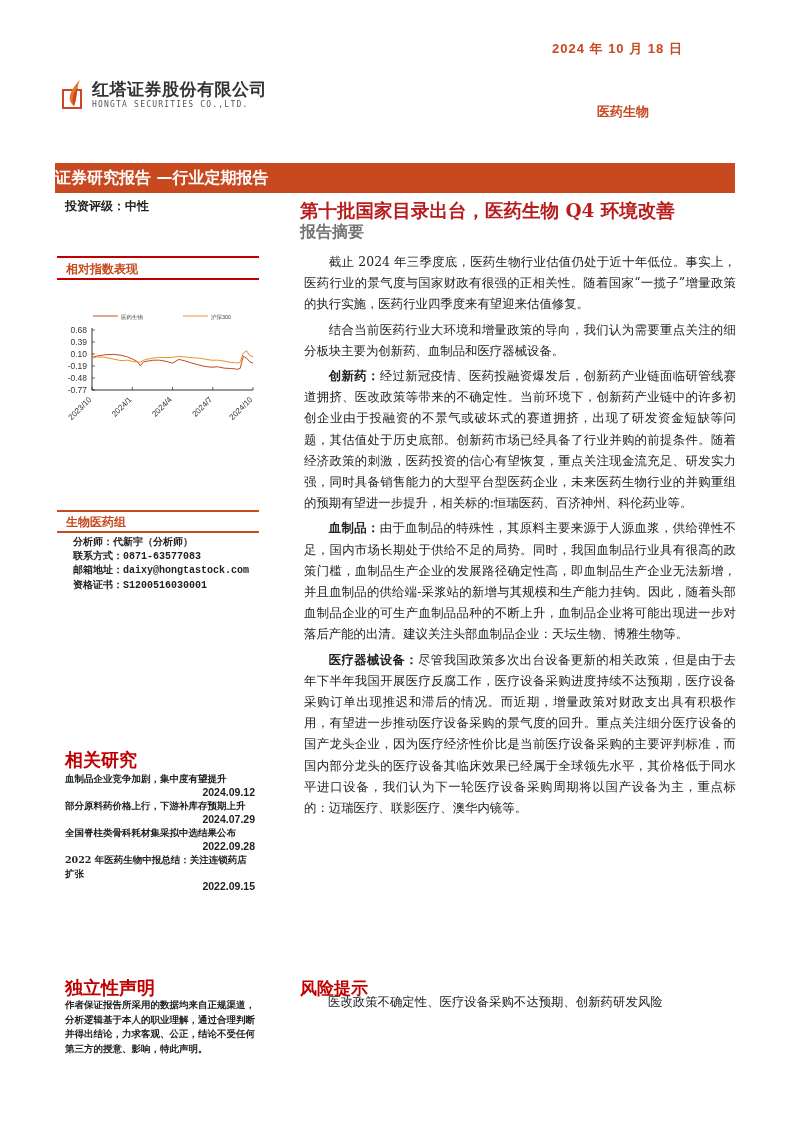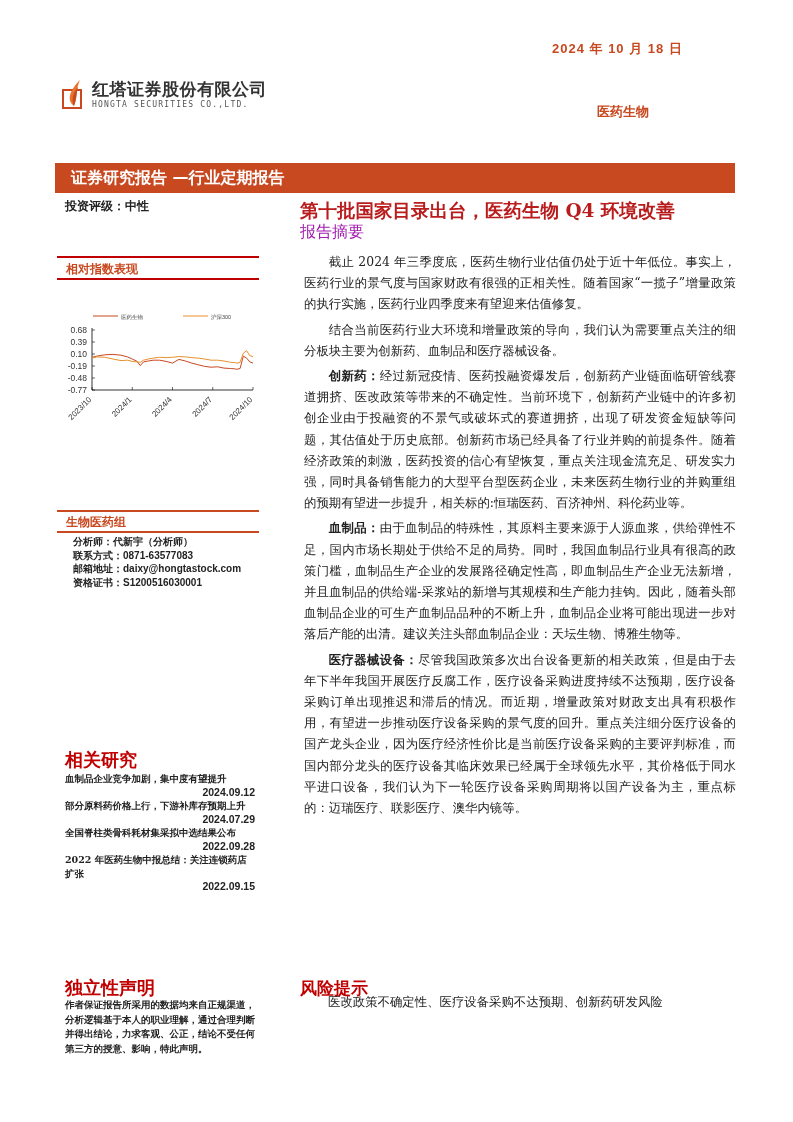--- a/index.html
+++ b/index.html
@@ -12,44 +12,44 @@
   .date { top: 40px; left: 552px; font-size: 13px; font-weight: bold; color: #c8481f; letter-spacing: 1px; }
   .logo { top: 74px; left: 62px; width: 210px; height: 40px; }
   .logo-cn { position: absolute; left: 30px; top: 4px; font-size: 17px; font-weight: bold; color: #333;
              font-family: "DejaVu Sans", sans-serif; letter-spacing: 0.5px; }
   .logo-en { position: absolute; left: 30px; top: 26px; font-size: 8px; color: #555;
              font-family: "DejaVu Sans Mono", monospace; letter-spacing: 1.2px; }
   .logo-mark { position: absolute; left: 0; top: 4px; width: 24px; height: 32px; }
   .sector { top: 103px; left: 597px; font-size: 13px; font-weight: bold; color: #c8481f; }
 
   .banner { top: 163px; left: 55px; width: 680px; height: 30px; background: #c8481f; color: #fff;
-            font-size: 16px; font-weight: bold; line-height: 30px; padding-left: 16px; box-sizing: border-box; }
+            font-size: 16px; font-weight: bold; line-height: 30px; padding-left: 0; box-sizing: border-box; }
 
   
   .rating { top: 198px; left: 65px; font-size: 12px; font-weight: bold; color: #222; }
   .redline { height: 2px; background: #c00000; left: 57px; width: 202px; }
   .section-head { font-size: 12px; font-weight: bold; color: #c8481f; left: 66px; }
 
   .chart-wrap { top: 300px; left: 58px; width: 215px; height: 130px; }
   .chart-wrap svg text { font-family: "Liberation Sans", sans-serif; }
 
   .analyst { left: 73px; font-size: 10px; font-weight: bold; line-height: 13.5px; color: #222; }
-  .analyst .val { font-family: Liberation Sans, sans-serif; }
+  .analyst .val { font-family: Liberation Mono, monospace; }
 
   .related-title { top: 748px; left: 65px; font-size: 18px; font-weight: bold; color: #c00000; }
   .related { top: 772px; left: 65px; width: 190px; font-size: 9.5px; font-weight: bold; line-height: 13.5px; color: #222; }
   .related .item-title { display: block; }
   .related .item-date { display: block; text-align: right; font-family: "Liberation Sans", sans-serif; font-size: 10.5px; }
 
   .indep-title { top: 976px; left: 65px; font-size: 18px; font-weight: bold; color: #c00000; }
   .indep-text { top: 998px; left: 65px; width: 198px; font-size: 9.5px; font-weight: bold; line-height: 14.5px; color: #222; }
 
   
   .main-title { top: 198px; left: 300px; font-size: 18.5px; font-weight: bold; color: #b91c1c; }
-  .summary-head { top: 222px; left: 300px; font-size: 16px; font-weight: normal; color: #a21caf; }
+  .summary-head { top: 222px; left: 300px; font-size: 16px; font-weight: bold; color: #737373; }
   .body { left: 300px; width: 440px; font-size: 12.4px; line-height: 21.2px; color: #222; text-align: justify; }
   .body p { margin: 4px; text-indent: 2em; }
   .body .kw { font-weight: bold; }
 
   .risk-title { top: 977px; left: 300px; font-size: 17px; font-weight: bold; color: #c00000; }
   .risk-text { top: 994px; left: 328px; font-size: 12.4px; color: #222; }
 </style>
 </head>
 <body>
 

